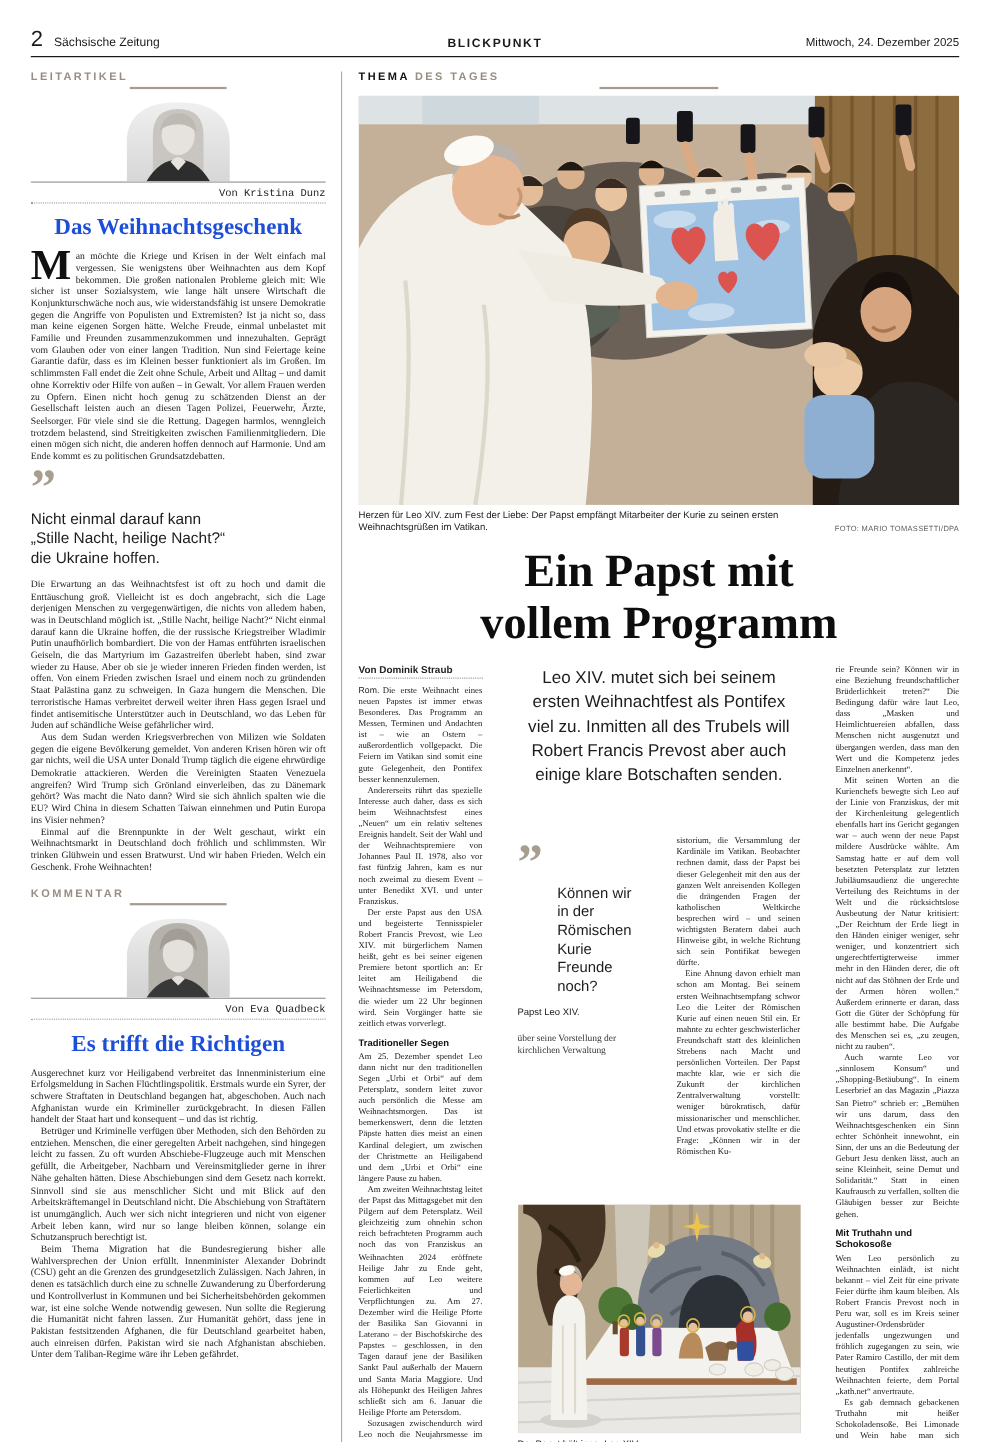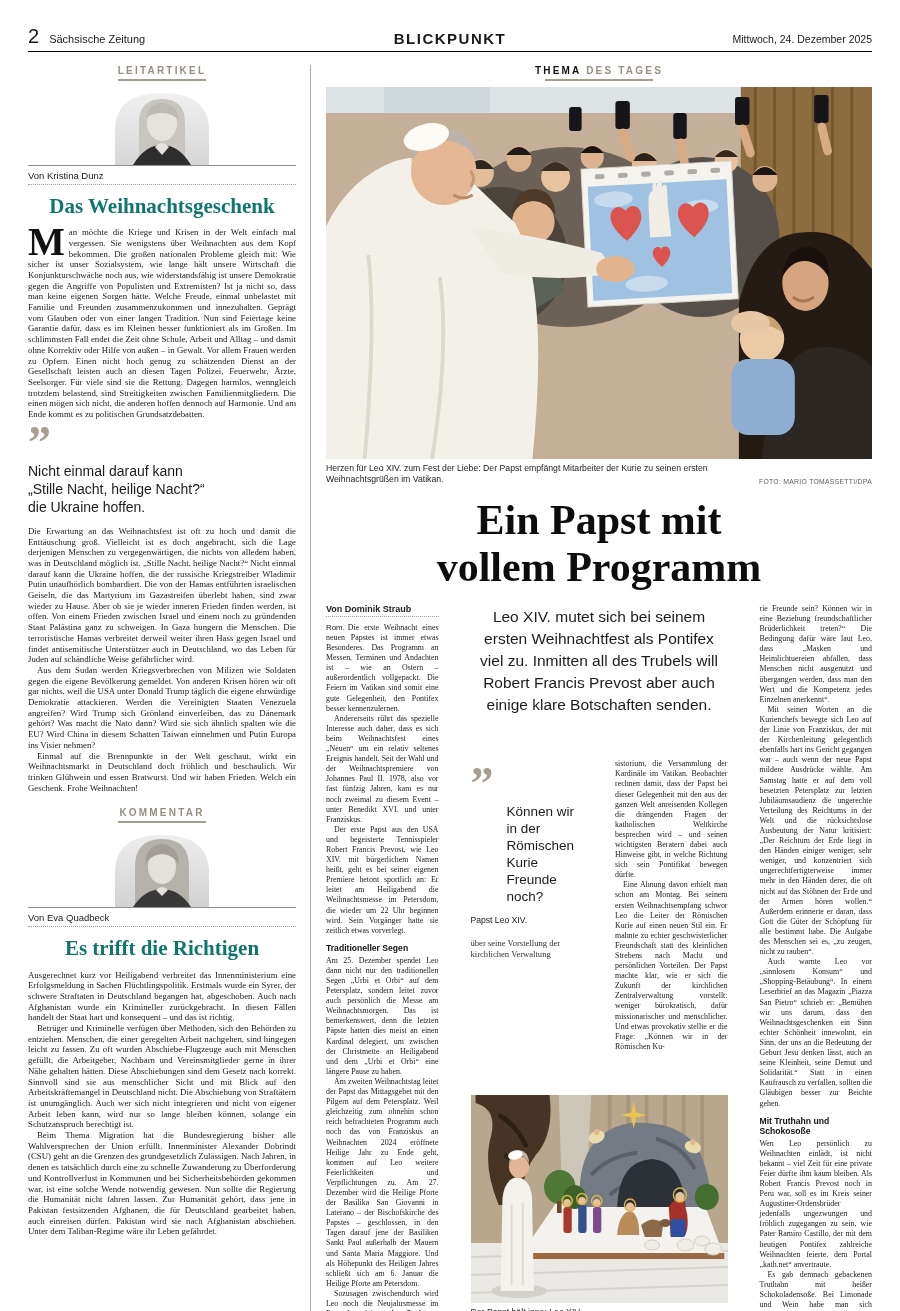--- a/index.html
+++ b/index.html
@@ -6,37 +6,37 @@
   .page{
     position:relative;width:900px;height:1311px;margin:0 auto;background:#ffffff;
     box-sizing:border-box;padding:26px 28px 0 28px;overflow:hidden;
     font-family:"Liberation Serif","DejaVu Serif",serif;color:#1a1a1a;
   }
   
   .masthead{display:flex;align-items:flex-end;border-bottom:1.5px solid #000;padding-bottom:5px;}
   .mh-left{display:flex;align-items:flex-end;gap:10px;flex:1;}
   .page-num{font-family:"Liberation Sans",sans-serif;font-size:20px;font-weight:400;line-height:1;}
   .paper-name{font-family:"Liberation Sans",sans-serif;font-size:11px;padding-bottom:1px;}
-  .section-name{flex:1;text-align:center;font-family:"Liberation Sans",sans-serif;font-weight:bold;font-size:15px;letter-spacing:1.5px;line-height:1;}
+  .section-name{flex:1;text-align:center;font-family:"Liberation Sans",sans-serif;font-weight:bold;font-size:11px;letter-spacing:1.5px;line-height:1;}
   .mh-date{flex:1;text-align:right;font-family:"Liberation Sans",sans-serif;font-size:10.5px;padding-bottom:1px;}
   
   .content{display:flex;margin-top:13px;}
   .opinion{width:268px;flex:none;padding-right:14px;}
   .divider{width:0;border-left:1px solid #a9a9a9;}
   .mainarea{flex:1;padding-left:15px;min-width:0;}
   
-  .seclabel{text-align:center;font-family:"Liberation Sans",sans-serif;font-weight:bold;font-size:10px;letter-spacing:2.2px;color:#978e82;}
+  .seclabel{font-family:"Liberation Sans",sans-serif;font-weight:bold;font-size:10px;letter-spacing:2.2px;color:#978e82;}
   .seclabel .dark{color:#111;}
   .label-rule{width:88px;height:2px;background:#a59c90;margin:3px auto 0 auto;}
   
   .portrait-wrap{border-bottom:1px solid #8f8f8f;text-align:center;margin-top:8px;line-height:0;}
-  .byline-sm{font-family:Liberation Sans, sans-serif;font-size:9.5px;text-align:left;color:#222;margin-top:4px;}
+  .byline-sm{font-family:Liberation Mono, monospace;font-size:9.5px;text-align:right;color:#222;margin-top:4px;}
   .dotted-rule{border-bottom:1px dotted #9a9a9a;margin:3px 0 9px 0;}
   
-  .op-title{font-size:21px;font-weight:600;text-align:center;line-height:1.15;margin:2px 0 9px 0;color:#0f766e;}
+  .op-title{font-size:21px;font-weight:600;text-align:center;line-height:1.15;margin:2px 0 9px 0;color:#1d4ed8;}
   .op-body{font-size:8.8px;line-height:10.7px;text-align:justify;margin:0;hyphens:auto;}
   .op-body + .op-body{text-indent:9px;}
   .dropcap{float:left;font-size:39px;line-height:30px;font-weight:bold;padding-right:4px;color:#111;}
   .pullquote{margin:12px 0 10px 0;}
   .qmark{font-family:"Liberation Serif",serif;font-size:46px;line-height:22px;color:#a79e90;font-weight:bold;letter-spacing:-2px;height:26px;}
   .pq-text{font-family:"Liberation Sans",sans-serif;font-size:14px;line-height:18px;color:#1c1c1c;margin-top:4px;}
   .op-section-gap{margin-top:14px;}
   
   .main-photo{line-height:0;margin:6px 0 0 0;}
   .cap-row{display:flex;justify-content:center;align-items:flex-end;gap:10px;margin-top:4px;}
@@ -114,21 +114,21 @@
         <div class="qmark">”</div>
         <div class="pq-text">
           <div>Nicht einmal darauf kann</div>
           <div>„Stille Nacht, heilige Nacht?“</div>
           <div>die Ukraine hoffen.</div>
         </div>
       </div>
 
       <p class="op-body">Die Erwartung an das Weihnachtsfest ist oft zu hoch und damit die Enttäuschung groß. Vielleicht ist es doch angebracht, sich die Lage derjenigen Menschen zu vergegenwärtigen, die nichts von alledem haben, was in Deutschland möglich ist. „Stille Nacht, heilige Nacht?“ Nicht einmal darauf kann die Ukraine hoffen, die der russische Kriegstreiber Wladimir Putin unaufhörlich bombardiert. Die von der Hamas entführten israelischen Geiseln, die das Martyrium im Gazastreifen überlebt haben, sind zwar wieder zu Hause. Aber ob sie je wieder inneren Frieden finden werden, ist offen. Von einem Frieden zwischen Israel und einem noch zu gründenden Staat Palästina ganz zu schweigen. In Gaza hungern die Menschen. Die terroristische Hamas verbreitet derweil weiter ihren Hass gegen Israel und findet antisemitische Unterstützer auch in Deutschland, wo das Leben für Juden auf schändliche Weise gefährlicher wird.</p>
       <p class="op-body">Aus dem Sudan werden Kriegsverbrechen von Milizen wie Soldaten gegen die eigene Bevölkerung gemeldet. Von anderen Krisen hören wir oft gar nichts, weil die USA unter Donald Trump täglich die eigene ehrwürdige Demokratie attackieren. Werden die Vereinigten Staaten Venezuela angreifen? Wird Trump sich Grönland einverleiben, das zu Dänemark gehört? Was macht die Nato dann? Wird sie sich ähnlich spalten wie die EU? Wird China in diesem Schatten Taiwan einnehmen und Putin Europa ins Visier nehmen?</p>
-      <p class="op-body">Einmal auf die Brennpunkte in der Welt geschaut, wirkt ein Weihnachtsmarkt in Deutschland doch fröhlich und beschaulich. Wir trinken Glühwein und essen Bratwurst. Und wir haben Frieden. Welch ein Geschenk. Frohe Weihnachten!</p>
+      <p class="op-body">Einmal auf die Brennpunkte in der Welt geschaut, wirkt ein Weihnachtsmarkt in Deutschland doch fröhlich und schlimmsten. Wir trinken Glühwein und essen Bratwurst. Und wir haben Frieden. Welch ein Geschenk. Frohe Weihnachten!</p>
 
       <div class="op-section-gap"></div>
       <div class="seclabel">KOMMENTAR</div>
       <div class="label-rule"></div>
 
       <figure class="portrait-wrap" style="margin:8px 0 0 0;">
         <svg width="94" height="76" viewBox="0 0 94 76">
           <defs>
             <clipPath id="arch2">
                 <path d="M0,76 L0,42 Q0,4 47,4 Q94,4 94,42 L94,76 Z"></path>

